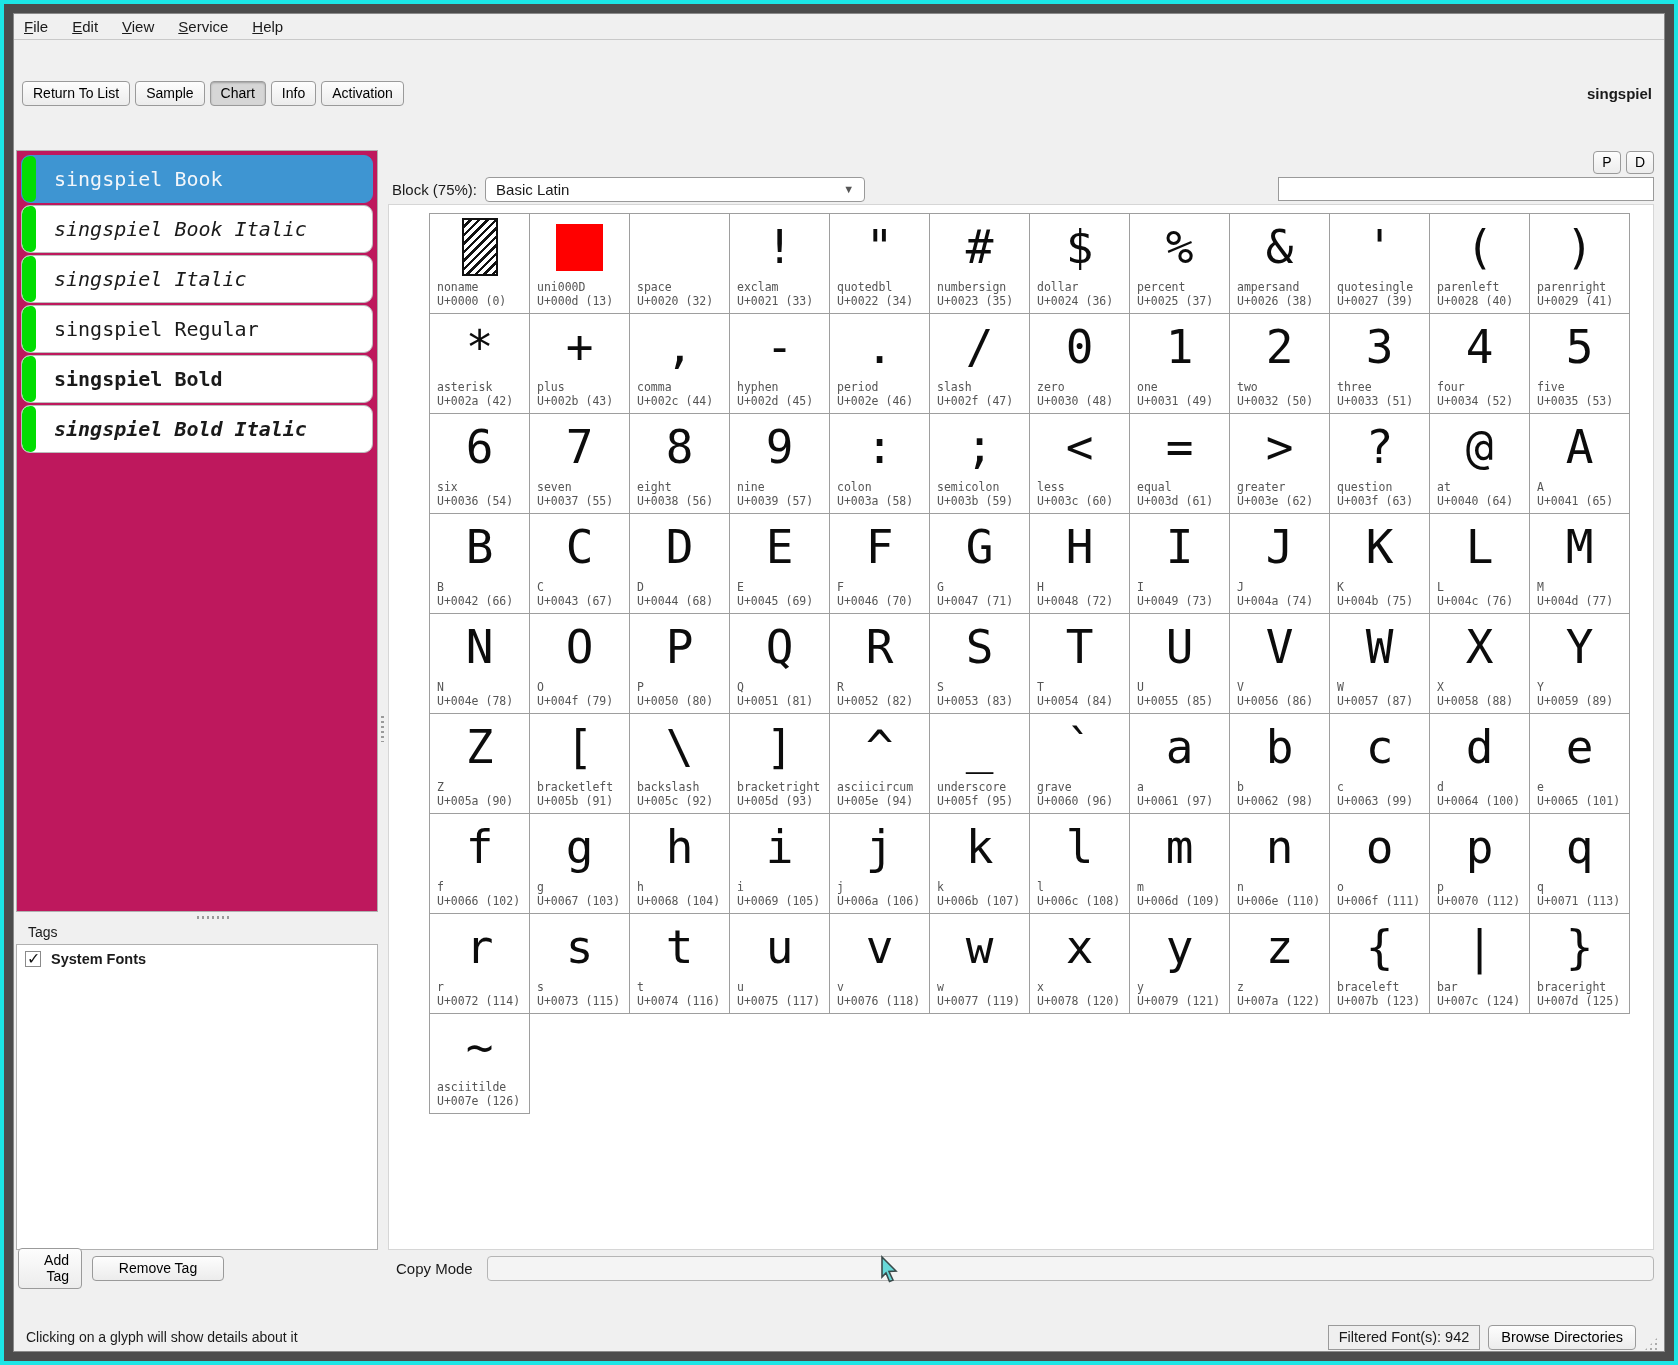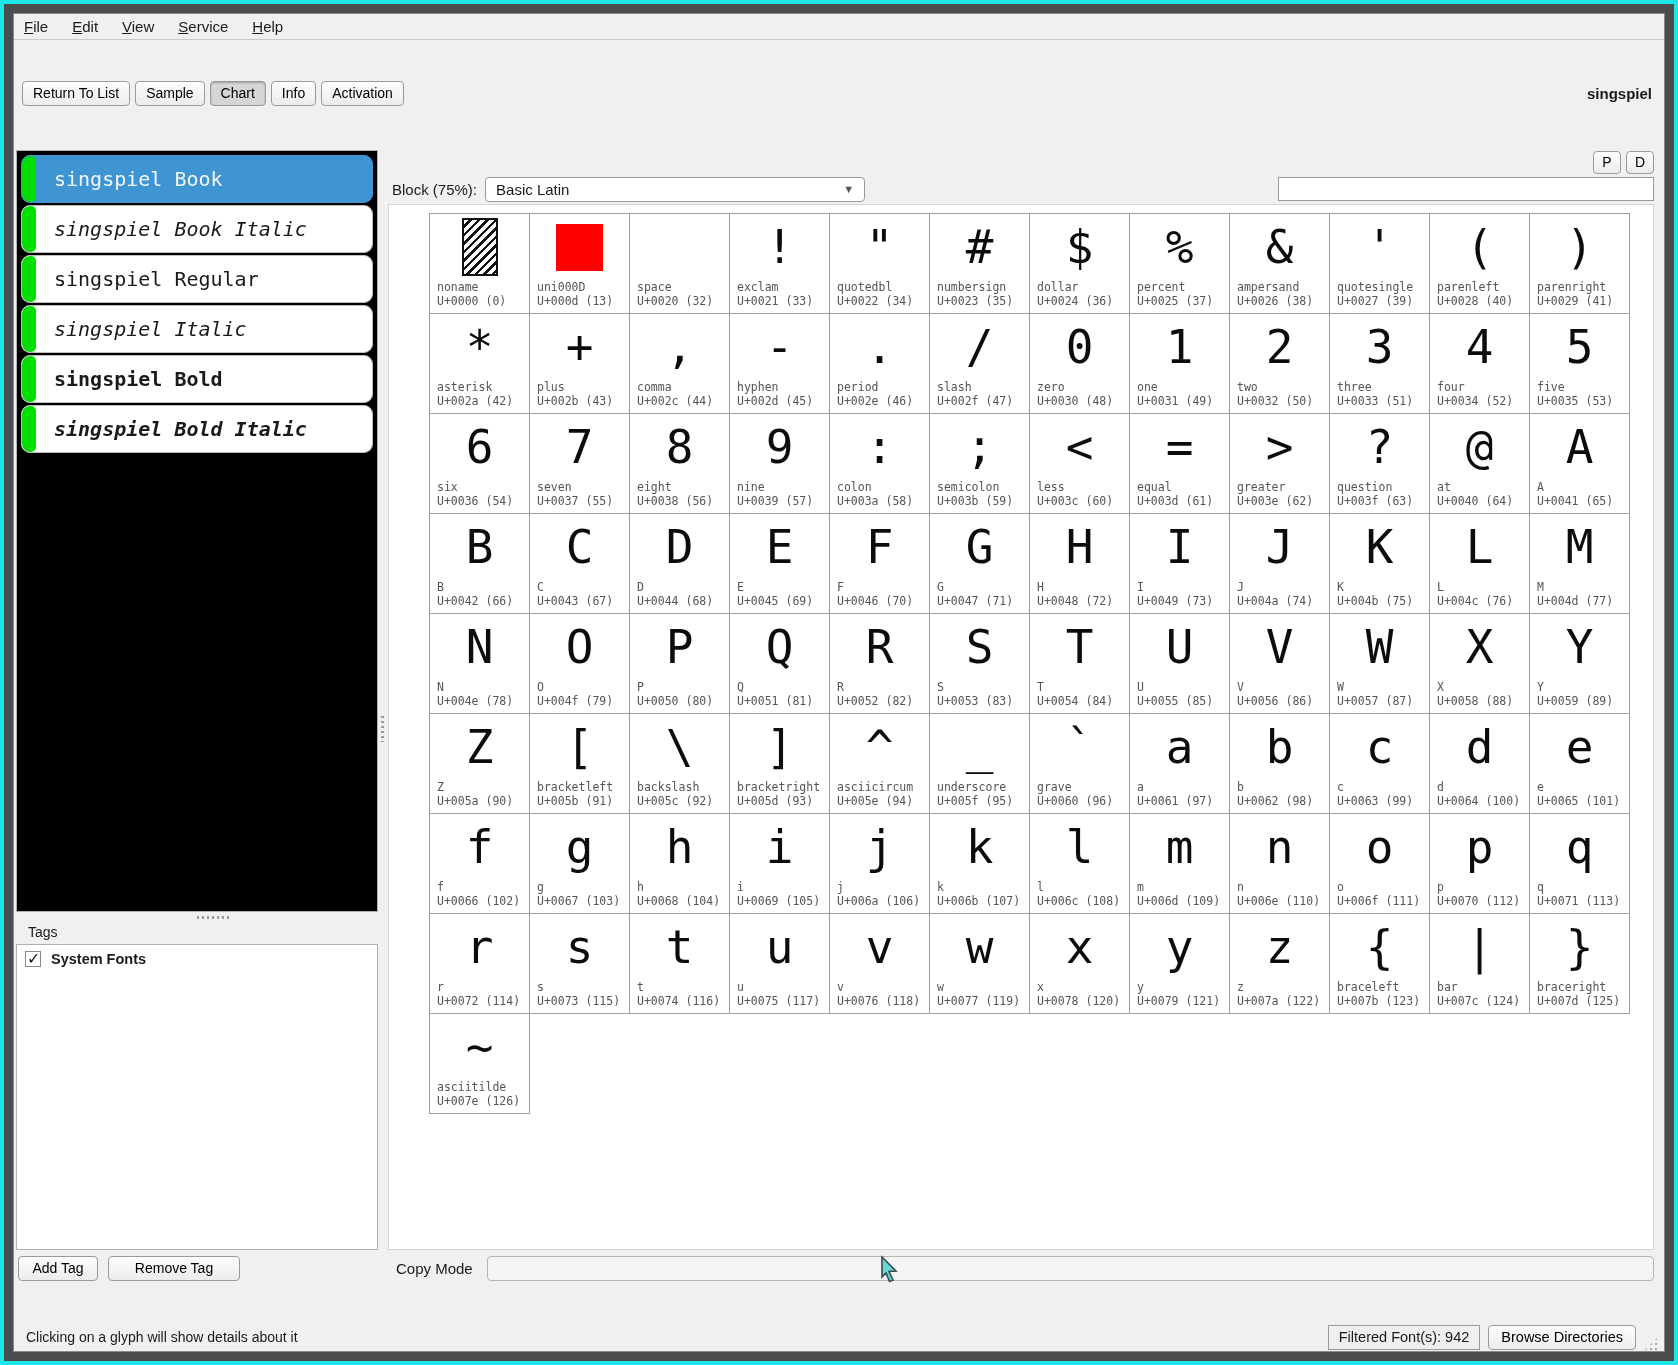--- a/index.html
+++ b/index.html
@@ -24,21 +24,21 @@
 
   
   .body { flex:1; display:flex; min-height:0; }
   .left-col { width:366px; display:flex; flex-direction:column; padding:4px 2px 0 2px; }
   .vsplit { width:6px; position:relative; }
   .vsplit .dots { position:absolute; top:50%; left:1px; width:3px; height:26px;
       background:repeating-linear-gradient(#9a9a9a 0 2px, transparent 2px 5px); }
   .right-col { flex:1; display:flex; flex-direction:column; padding:2px 10px 0 2px; min-width:0; }
 
   
-  .fontlist { height:762px; background:#000000; border:1px solid #b0b0b0; padding:2px 4px; overflow:hidden; }
+  .fontlist { height:762px; background:#be185d; border:1px solid #b0b0b0; padding:2px 4px; overflow:hidden; }
   .font-item { position:relative; height:48px; margin:2px 0; border:1px solid #bcbcbc; border-radius:9px;
                background:#fff; display:flex; align-items:center; padding-left:32px;
                font-family:"DejaVu Sans Mono", monospace; font-size:20px; overflow:hidden; }
   .font-item .tab { position:absolute; left:0; top:0; bottom:0; width:14px; background:#02dd02;
                     border-radius:8px 5px 5px 8px; }
   .font-item.sel { background:#3e95d2; border-color:#3e95d2; color:#f2f6fa; }
   .font-item.italic { font-style:italic; }
   .font-item.bold { font-weight:bold; }
 
   .hsplit { height:12px; position:relative; }
@@ -46,21 +46,21 @@
       background:repeating-linear-gradient(90deg,#9a9a9a 0 2px, transparent 2px 5px); }
   .tags-label { font-size:14px; padding:0 0 4px 12px; }
   .tags-panel { flex:1; background:#fff; border:1px solid #b0b0b0; padding:6px 8px; }
   .tag-row { display:flex; align-items:center; gap:10px; }
   .checkbox { width:16px; height:16px; border:1px solid #8a8a8a; background:#fff; position:relative; }
   .checkbox.checked::after { content:"\2713"; position:absolute; left:1px; top:-3px; font-size:16px; color:#111; }
   .tag-name { font-weight:bold; font-size:14.5px; }
   .tagbtn-row { height:36px; display:flex; align-items:center; gap:10px; padding-left:2px; }
   .btn { font-size:14px; padding:3px 12px 4px; border:1px solid #9a9a9a; border-radius:4px;
          background:linear-gradient(#fdfdfd,#ececec); text-align:center; }
-  .btn.addtag { width:80px; }
+  .btn.addtag { width:64px;text-align:right; }
   .btn.removetag { width:132px; }
 
   
   .pd-row { height:26px; display:flex; justify-content:flex-end; align-items:center; gap:5px; padding-top:2px; }
   .pdbtn { width:28px; height:23px; border:1px solid #9a9a9a; border-radius:4px;
            background:linear-gradient(#fdfdfd,#ececec); font-size:14px; display:flex;
            align-items:center; justify-content:center; }
   .controls-row { height:30px; display:flex; align-items:center; padding-left:4px; }
   .block-label { font-size:15px; margin-right:8px; }
   .combo { width:380px; height:25px; border:1px solid #9a9a9a; border-radius:4px; background:#fff;
@@ -132,27 +132,27 @@
       <div class="left-col">
         <div class="fontlist">
             <div class="font-item sel">
               <span class="tab"></span>
               <span>singspiel Book</span>
             </div>
             <div class="font-item italic">
               <span class="tab"></span>
               <span>singspiel Book Italic</span>
             </div>
+            <div class="font-item italic">
+              <span class="tab"></span>
+              <span>singspiel Italic</span>
+            </div>
             <div class="font-item">
               <span class="tab"></span>
               <span>singspiel Regular</span>
-            </div>
-            <div class="font-item italic">
-              <span class="tab"></span>
-              <span>singspiel Italic</span>
             </div>
             <div class="font-item bold">
               <span class="tab"></span>
               <span>singspiel Bold</span>
             </div>
             <div class="font-item italic bold">
               <span class="tab"></span>
               <span>singspiel Bold Italic</span>
             </div>
           </div>

